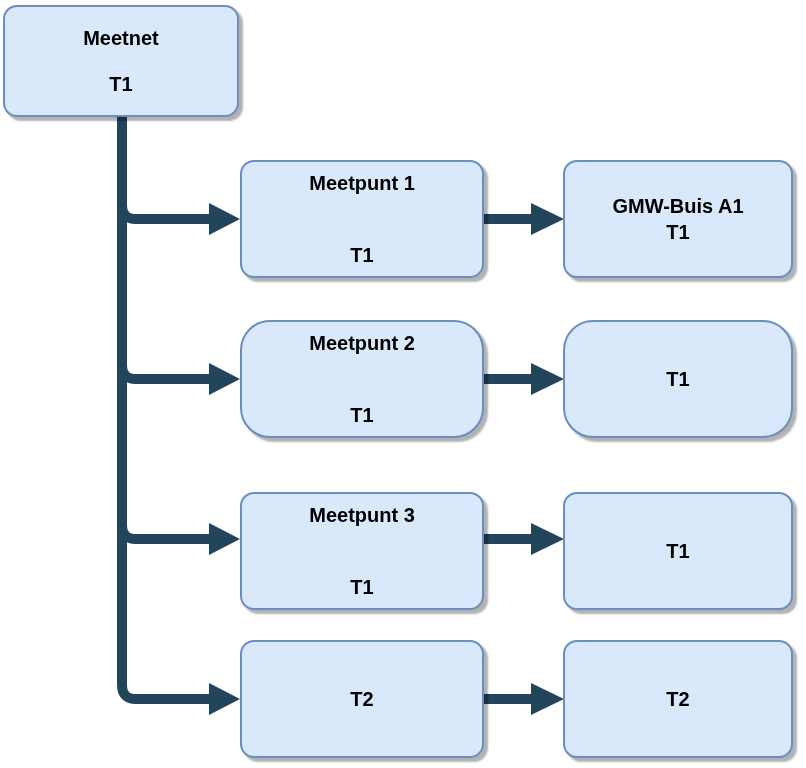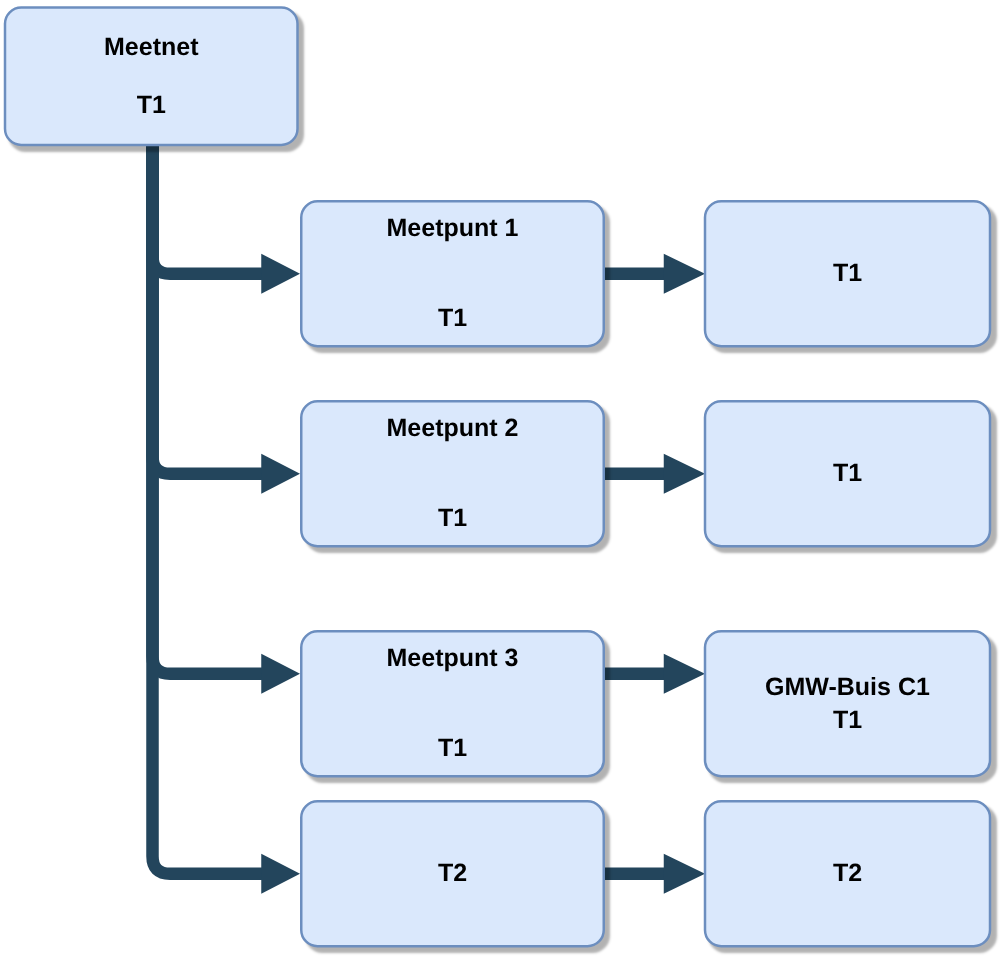--- a/index.html
+++ b/index.html
@@ -40,22 +40,22 @@
     text-align:center;
     color:var(--text,#000);
     font-weight:bold;
     font-size:20px;
     line-height:26px;
   }
   .node-root{left:3px;top:5px;width:236px;height:112px;gap:20px;}
   .node-meetpunt{left:240px;width:244px;height:118px;gap:46px;}
   .node-gmw{left:563px;width:230px;height:118px;}
   .row-1{top:160px;}
-  .row-2{top:320px;}
-  .row-3{top:504px;}
+  .row-2{top:320px;border-radius:30px;}
+  .row-3{top:492px;}
   .row-4{top:640px;}
 </style>
 </head>
 <body>
 
 <div class="canvas">
 
   <svg class="connector-layer" viewBox="0 0 806 768" xmlns="http://www.w3.org/2000/svg">
 
     <path class="edge" d="M122 114 L122 205 Q122 219 136 219 L211 219"></path>
@@ -83,37 +83,37 @@
   <div class="node node-root">
     <span>Meetnet</span>
     <span>T1</span>
   </div>
 
   <div class="node node-meetpunt row-1">
     <span>Meetpunt 1</span>
     <span>T1</span>
   </div>
   <div class="node node-gmw row-1">
+    <span>GMW-Buis A1</span>
     <span>T1</span>
   </div>
 
   <div class="node node-meetpunt row-2">
     <span>Meetpunt 2</span>
     <span>T1</span>
   </div>
   <div class="node node-gmw row-2">
     <span>T1</span>
   </div>
 
   <div class="node node-meetpunt row-3">
     <span>Meetpunt 3</span>
     <span>T1</span>
   </div>
   <div class="node node-gmw row-3">
-    <span>GMW-Buis C1</span>
     <span>T1</span>
   </div>
 
   <div class="node node-meetpunt row-4">
     <span>T2</span>
   </div>
   <div class="node node-gmw row-4">
     <span>T2</span>
   </div>
 

